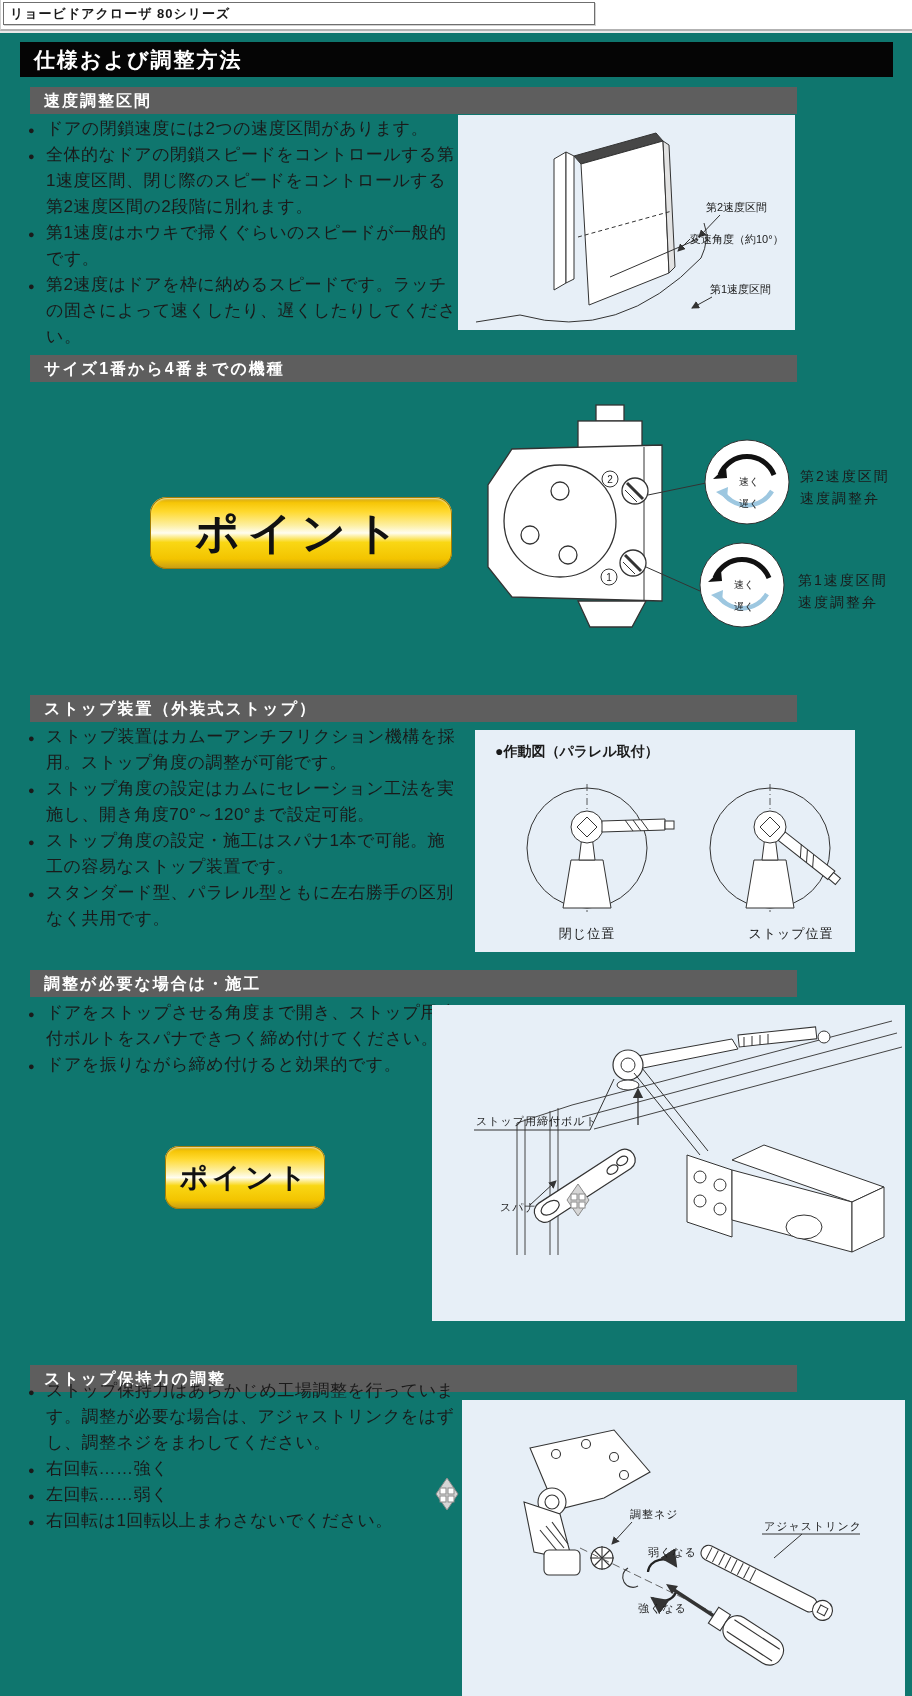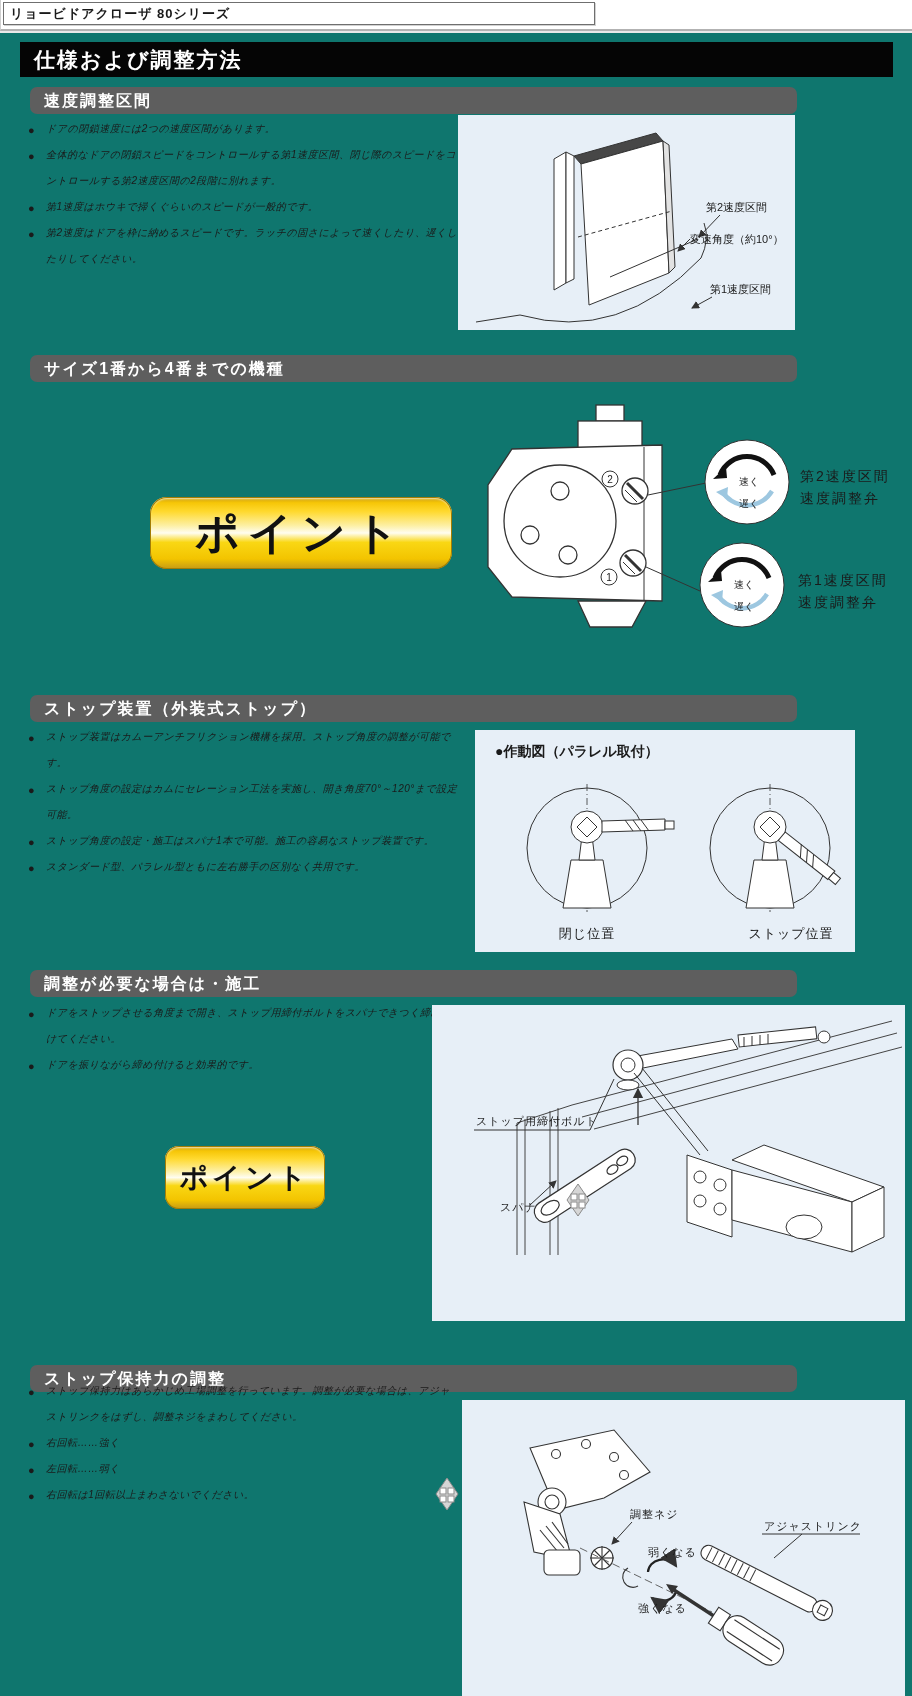--- a/index.html
+++ b/index.html
@@ -9,24 +9,24 @@
   
   .titlebar{position:absolute;left:0;top:0;width:912px;height:29px;background:#fff;
             border-bottom:2px solid #b2b2b2;box-shadow:0 2px 0 #e9e9e9;border-left:1px solid #cfcfcf;}
   .titlebox{position:absolute;left:2px;top:2px;width:584px;height:21px;background:#fff;
             border:1px solid #6f6f6f;box-shadow:1px 1px 0 #d2d2d2;
             font-size:13px;font-weight:bold;line-height:21px;padding-left:6px;letter-spacing:1px;}
   
   .main-header{position:absolute;left:20px;top:42px;width:859px;height:35px;background:#050505;
                color:#fff;font-size:21px;font-weight:bold;line-height:35px;padding-left:14px;letter-spacing:2px;}
   .sec-bar{position:absolute;left:30px;width:753px;height:27px;background:#5e5e5e;color:#fff;
-           font-size:16px;font-weight:bold;line-height:27px;padding-left:14px;letter-spacing:2px;border-radius:7px;}
+           font-size:16px;font-weight:bold;line-height:27px;padding-left:14px;letter-spacing:2px;}
   
   .blist{position:absolute;left:28px;width:432px;margin:0;padding:0;list-style:none;
-         font-size:10px;line-height:26px;letter-spacing:0.5px;font-style:italic;}
+         font-size:17px;line-height:26px;letter-spacing:0.5px;}
   .blist li{position:relative;padding-left:18px;}
   .blist li::before{content:"●";position:absolute;left:0;top:1px;font-size:11px;}
   
   .figbox{position:absolute;background:#e7eff7;}
   .figwhite{position:absolute;}
   svg text{font-family:"Liberation Sans","DejaVu Sans",sans-serif;fill:#1a1a1a;}
   
   .point-btn{position:absolute;display:flex;align-items:center;justify-content:center;
      color:#111;font-weight:bold;cursor:default;
      background:linear-gradient(180deg,#c79a12 0%,#f6c607 8%,#ffd92e 20%,#fdf0a6 40%,#fffdf0 50%,#f9d714 63%,#f3c400 86%,#c59a16 100%);

